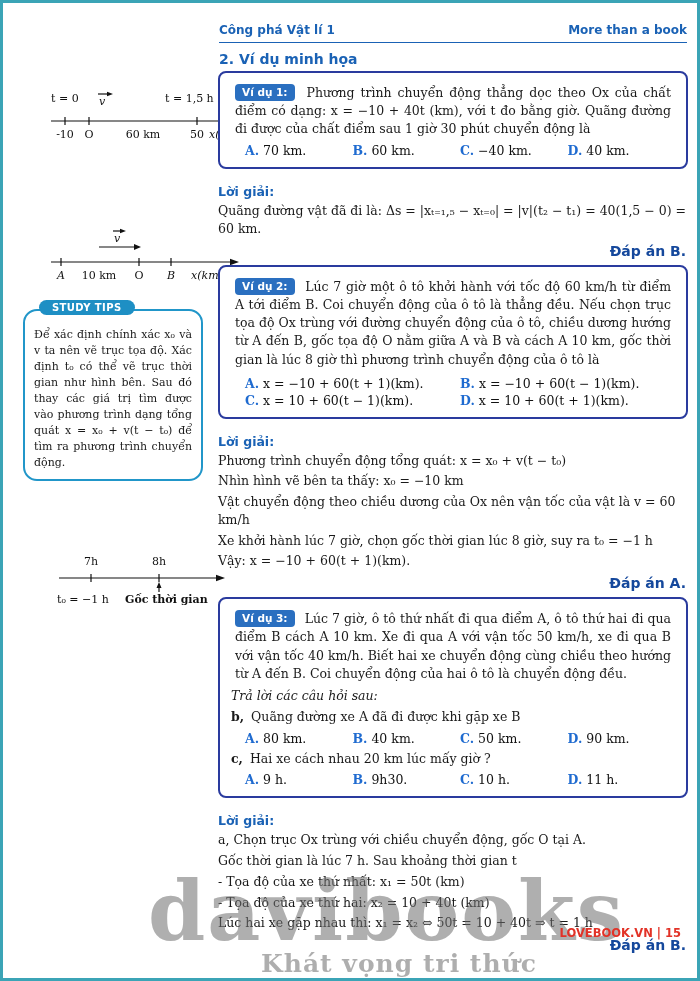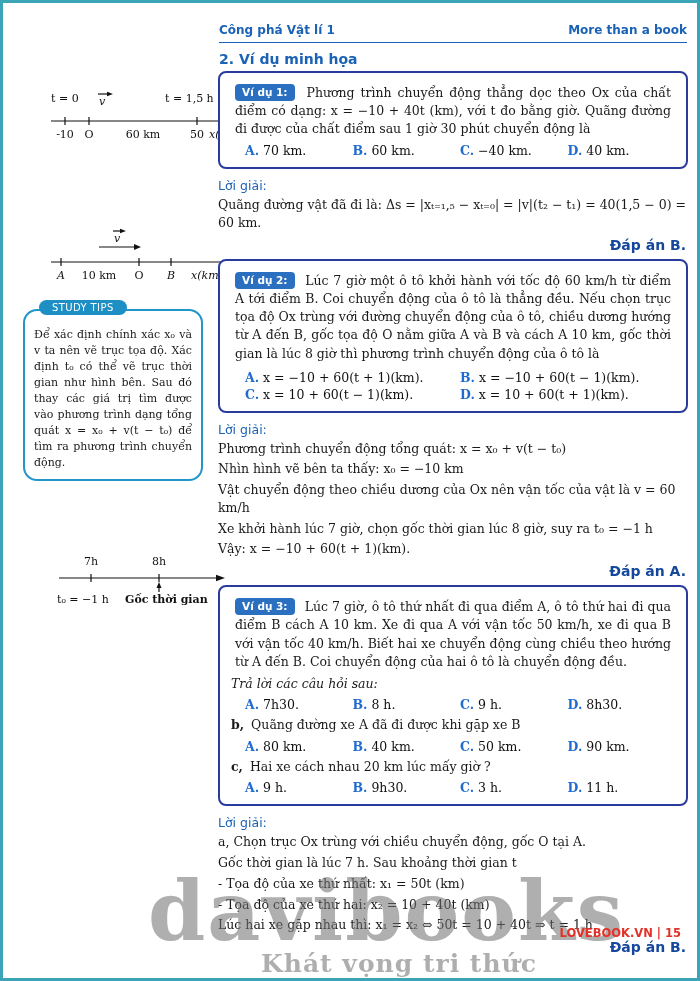--- a/index.html
+++ b/index.html
@@ -41,21 +41,21 @@
   .df { fill: #111; }
   .studytips {
     position: absolute; top: 306px; left: 20px; width: 180px;
     border: 2px solid #2196c9; border-radius: 14px;
     padding: 14px 9px 9px; background: #fff;
   }
   .st-pill {
     position: absolute; top: -11px; left: 14px;
     background: #1e8fc4; color: #fff;
     font-family: "DejaVu Sans", "Liberation Sans", sans-serif;
-    font-size: 10px; font-weight: normal; letter-spacing: .4px;
+    font-size: 10px; font-weight: bold; letter-spacing: .4px;
     padding: 2px 13px; border-radius: 11px;
   }
   .st-body { margin: 2px 0 0; font-size: 11px; line-height: 1.45; text-align: justify; }
   
   .content-col { position: absolute; top: 68px; left: 215px; width: 470px; font-size: 12.5px; }
   .example-box {
     border: 2px solid #2a3b9e; border-radius: 8px;
     padding: 7px 11px 9px; margin: 0 0 8px; background: #fff;
   }
   .extext { margin: 4px; text-align: justify; line-height: 1.45; }
@@ -69,21 +69,21 @@
   .answers { display: flex; margin-top: 5px; padding-left: 14px; }
   .answers.cols4 .answer { flex: 1; }
   .answers.cols2 { flex-wrap: wrap; }
   .answers.cols2 .answer { width: 50%; margin-top: 2px; }
   .akey { color: #1f6bd0; font-weight: bold; margin-right: 4px; }
   .aval { color: #111; }
   .qline { margin: 4px 0 1px; line-height: 1.4; }
   .qkey { font-weight: bold; margin-right: 3px; }
   .prompt { margin: 3px 0 1px; font-style: italic; line-height: 1.4; }
   .sol-title {
-    margin: 9px 0 3px; color: #1a62b5; font-weight: normal;
+    margin: 15px 0 3px; color: #1a62b5; font-weight: bold;
     font-family: "DejaVu Sans", "Liberation Sans", sans-serif; font-size: 12.5px;
   }
   .sol-line { margin: 3px 0; line-height: 1.42; }
   .verdict {
     margin: 5px 2px 6px; text-align: right; color: #15489c; font-weight: bold;
     font-family: "DejaVu Sans", "Liberation Sans", sans-serif; font-size: 14px;
   }
   
   .watermark { position: absolute; left: 0; top: 8px; width: 100%; height: 100%; pointer-events: none; z-index: 6; }
   .wm-main {
@@ -215,46 +215,40 @@
     <p class="sol-line">Vậy: x = −10 + 60(t + 1)(km).</p>
     <p class="verdict">Đáp án A.</p>
 
     <section class="example-box">
       <p class="extext">
         <span class="vd-pill">Ví dụ 3:</span>
         <span>Lúc 7 giờ, ô tô thứ nhất đi qua điểm A, ô tô thứ hai đi qua điểm B cách A 10 km. Xe đi qua A với vận tốc 50 km/h, xe đi qua B với vận tốc 40 km/h. Biết hai xe chuyển động cùng chiều theo hướng từ A đến B. Coi chuyển động của hai ô tô là chuyển động đều.</span>
       </p>
       <p class="prompt">Trả lời các câu hỏi sau:</p>
 
-      <div class="answers cols4">
-        <span class="answer"><span class="akey">A.</span><span class="aval">7h30.</span></span>
-        <span class="answer"><span class="akey">B.</span><span class="aval">8 h.</span></span>
-        <span class="answer"><span class="akey">C.</span><span class="aval">9 h.</span></span>
-        <span class="answer"><span class="akey">D.</span><span class="aval">8h30.</span></span>
-      </div>
 
       <p class="qline">
         <span class="qkey">b,</span>
         <span>Quãng đường xe A đã đi được khi gặp xe B</span>
       </p>
       <div class="answers cols4">
         <span class="answer"><span class="akey">A.</span><span class="aval">80 km.</span></span>
         <span class="answer"><span class="akey">B.</span><span class="aval">40 km.</span></span>
         <span class="answer"><span class="akey">C.</span><span class="aval">50 km.</span></span>
         <span class="answer"><span class="akey">D.</span><span class="aval">90 km.</span></span>
       </div>
 
       <p class="qline">
         <span class="qkey">c,</span>
         <span>Hai xe cách nhau 20 km lúc mấy giờ ?</span>
       </p>
       <div class="answers cols4">
         <span class="answer"><span class="akey">A.</span><span class="aval">9 h.</span></span>
         <span class="answer"><span class="akey">B.</span><span class="aval">9h30.</span></span>
-        <span class="answer"><span class="akey">C.</span><span class="aval">3 h.</span></span>
+        <span class="answer"><span class="akey">C.</span><span class="aval">10 h.</span></span>
         <span class="answer"><span class="akey">D.</span><span class="aval">11 h.</span></span>
       </div>
     </section>
 
     <p class="sol-title">Lời giải:</p>
     <p class="sol-line">a, Chọn trục Ox trùng với chiều chuyển động, gốc O tại A.</p>
     <p class="sol-line">Gốc thời gian là lúc 7 h. Sau khoảng thời gian t</p>
     <p class="sol-line">- Tọa độ của xe thứ nhất: x₁ = 50t (km)</p>
     <p class="sol-line">- Tọa độ của xe thứ hai: x₂ = 10 + 40t (km)</p>
     <p class="sol-line">Lúc hai xe gặp nhau thì: x₁ = x₂ ⇔ 50t = 10 + 40t ⇒ t = 1 h</p>

